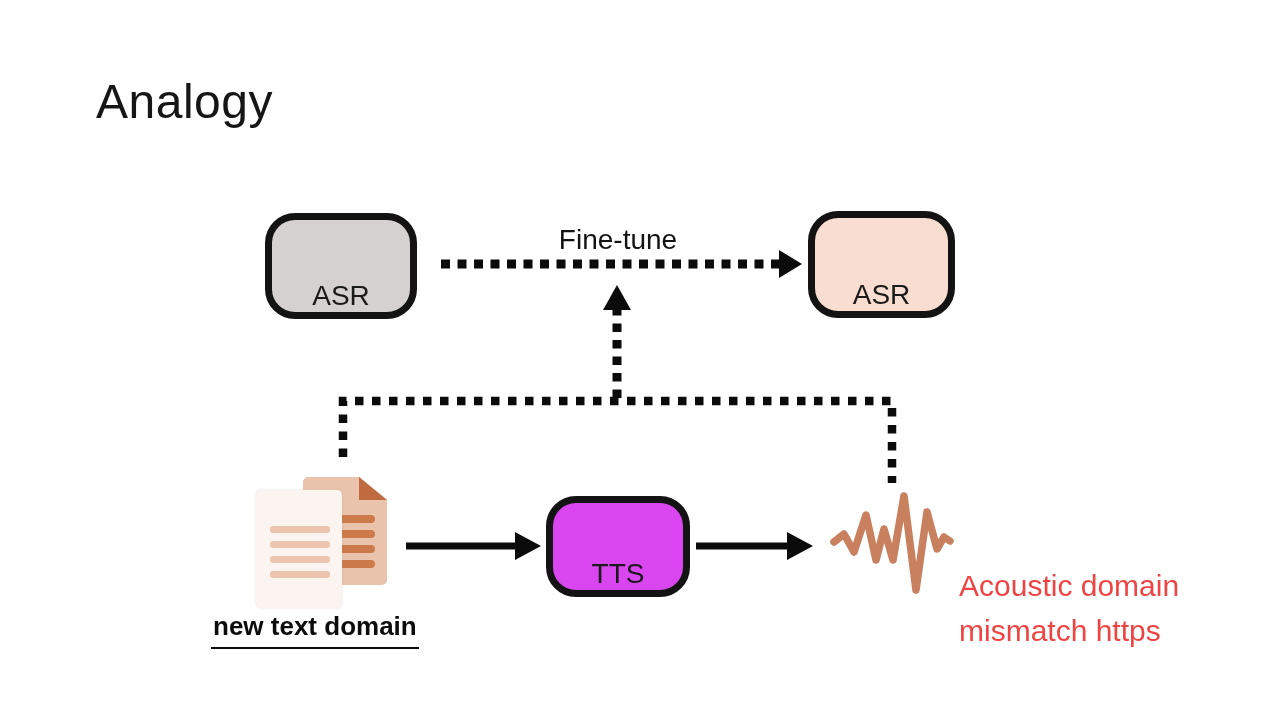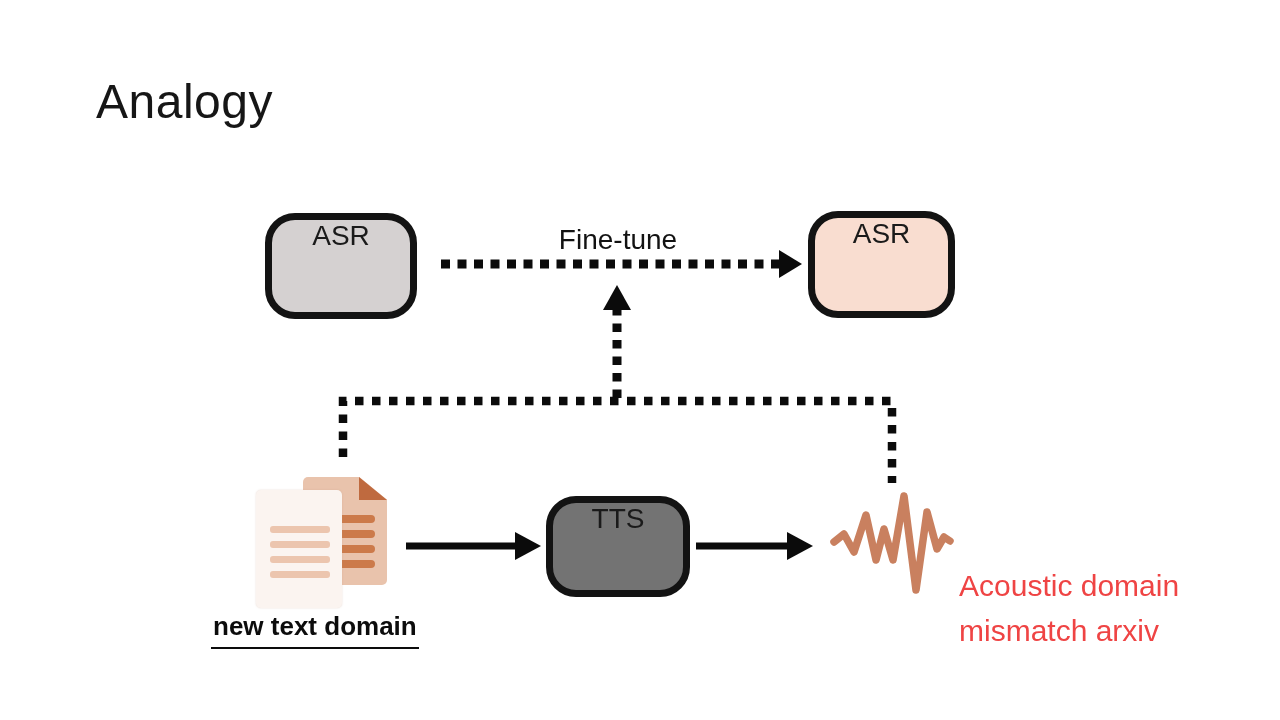--- a/index.html
+++ b/index.html
@@ -40,21 +40,21 @@
     width: 1280px;
     height: 720px;
     pointer-events: none;
   }
 
   .node-box {
     position: absolute;
     border: 7px solid #131313;
     border-radius: 30px;
     display: flex;
-    align-items: flex-start;
+    align-items: flex-end;
     justify-content: center;
     font-size: 28px;
     color: #1a1a1a;
   }
   .asr-source { left: 265px; top: 213px; width: 152px; height: 106px; }
   .asr-target { left: 808px; top: 211px; width: 147px; height: 107px; }
   .tts-box    { left: 546px; top: 496px; width: 144px; height: 101px; }
 
   .finetune-label {
     position: absolute;
@@ -171,21 +171,21 @@
   </svg>
 
   <div class="node-box asr-source" style="background: rgb(213, 209, 209);">
     <span>ASR</span>
   </div>
 
   <div class="node-box asr-target" style="background: rgb(249, 221, 208);">
     <span>ASR</span>
   </div>
 
-  <div class="node-box tts-box" style="background: #737373;">
+  <div class="node-box tts-box" style="background: #d946ef;">
     <span>TTS</span>
   </div>
 
   <div class="finetune-label">Fine-tune</div>
 
   <div class="documents-icon">
     <div class="doc-back">
       <div class="doc-line" style="top:38px;"></div>
       <div class="doc-line" style="top:53px;"></div>
       <div class="doc-line" style="top:68px;"></div>
@@ -201,16 +201,16 @@
   </div>
 
   <div class="text-domain-caption">new text domain</div>
 
   <svg class="waveform-icon" viewBox="0 0 124 112" xmlns="http://www.w3.org/2000/svg">
     <polyline points="4,55 14,47 24,65 36,28 46,73 54,42 63,73 74,9 86,103 97,25 107,62 114,50 120,54" fill="none" stroke="#c9805f" stroke-width="7.5" stroke-linecap="round" stroke-linejoin="round"></polyline>
   </svg>
 
   <div class="annotation" style="color: #ef4444;">
     <div>Acoustic domain</div>
-    <div>mismatch arxiv</div>
+    <div>mismatch https</div>
   </div>
 
 </div>
 
 </body></html>

